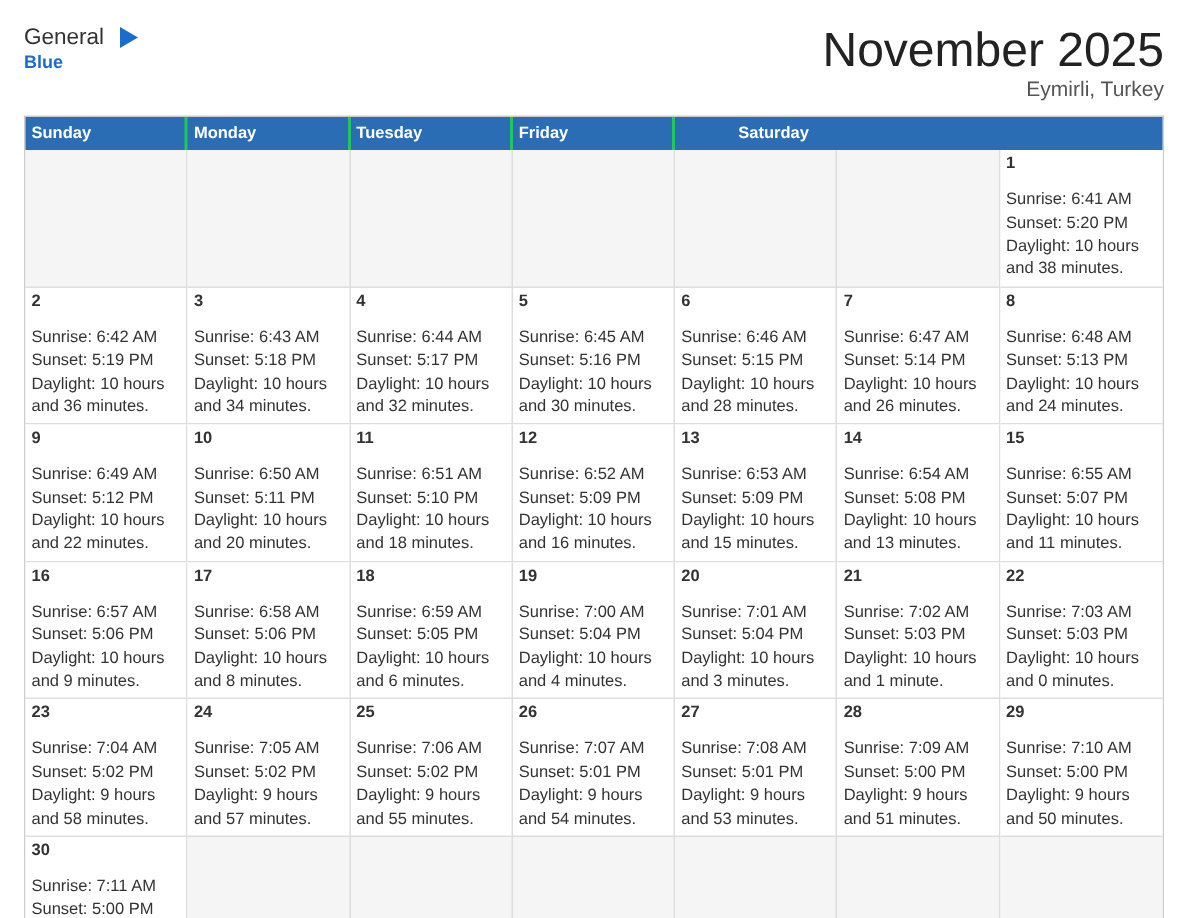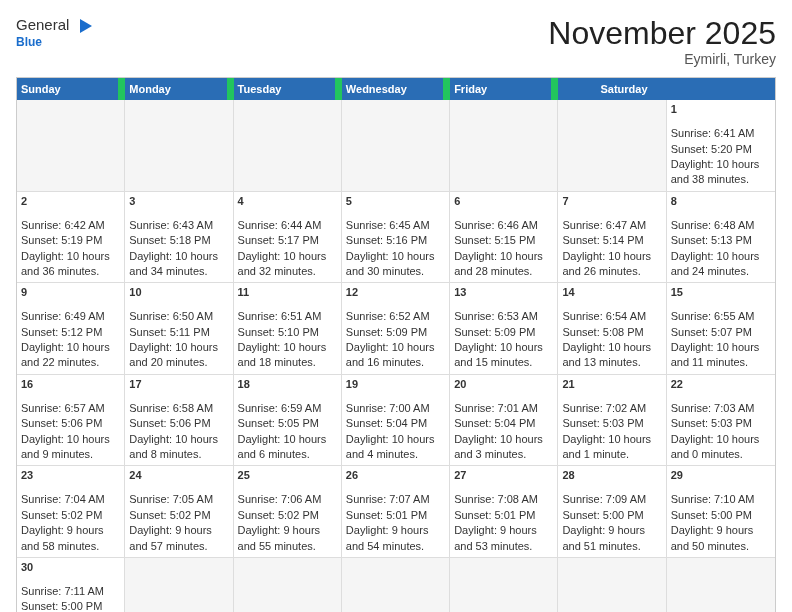--- a/index.html
+++ b/index.html
@@ -52,21 +52,21 @@
       display: grid;
       grid-template-columns: repeat(7, 1fr);
       background: #2a6db5;
     }
     .day-header {
       color: #fff;
       font-size: 11px;
       font-weight: bold;
       padding: 5px 4px;
       text-align: left;
-      border-right: 7px solid #22c55e;
+      border-right: 2px solid #22c55e;
     }
     .day-header:last-child { border-right: none; margin-left: 38px; }
     .calendar-grid {
       display: grid;
       grid-template-columns: repeat(7, 1fr);
       grid-template-rows: repeat(6, 1fr);
       flex: 1;
     }
     .cell {
       border-right: 1px solid #ddd;
@@ -112,21 +112,20 @@
       <div class="month-year">November 2025</div>
       <div class="location">Eymirli, Turkey</div>
     </div>
   </div>
 
   <div class="calendar">
     <div class="day-headers">
     <div class="day-header">Sunday</div>
         <div class="day-header">Monday</div>
         <div class="day-header">Tuesday</div>
-        <div class="day-header">Wednesday</div>
         <div class="day-header">Friday</div>
         <div class="day-header">Saturday</div>
       </div>
     <div class="calendar-grid">
     <div class="cell empty"></div>
         <div class="cell empty"></div>
         <div class="cell empty"></div>
         <div class="cell empty"></div>
         <div class="cell empty"></div>
         <div class="cell empty"></div>

